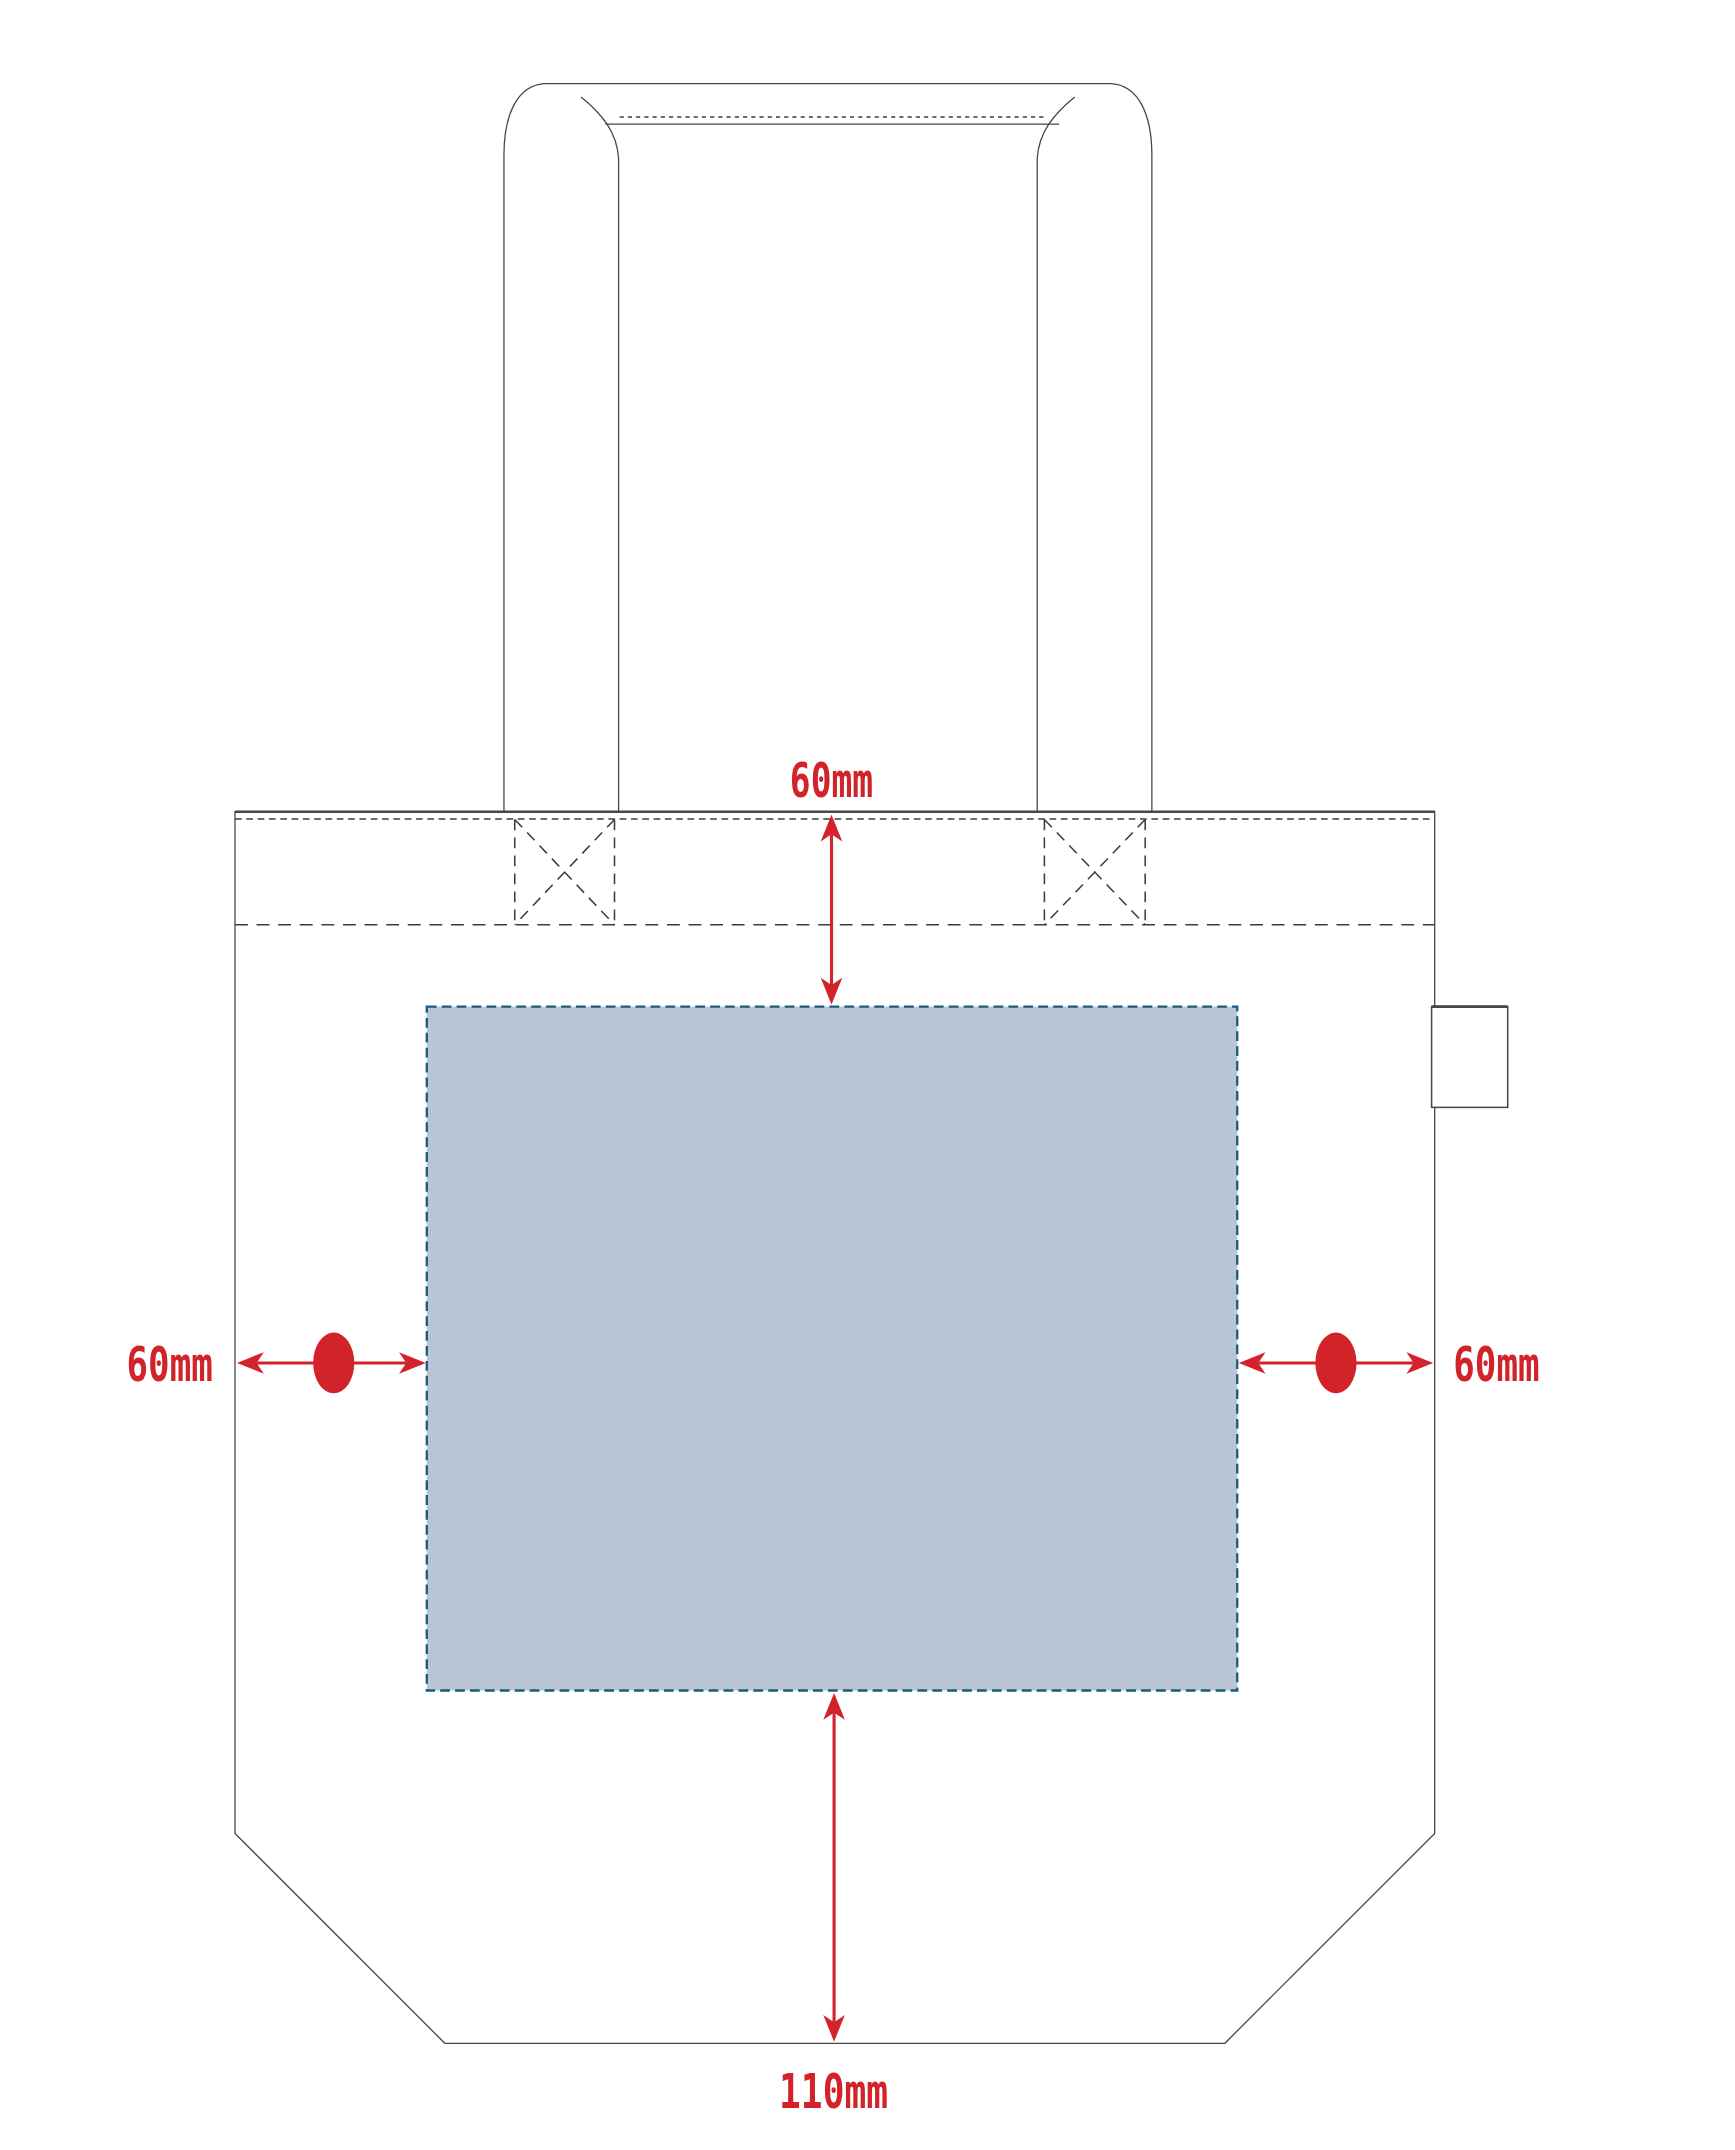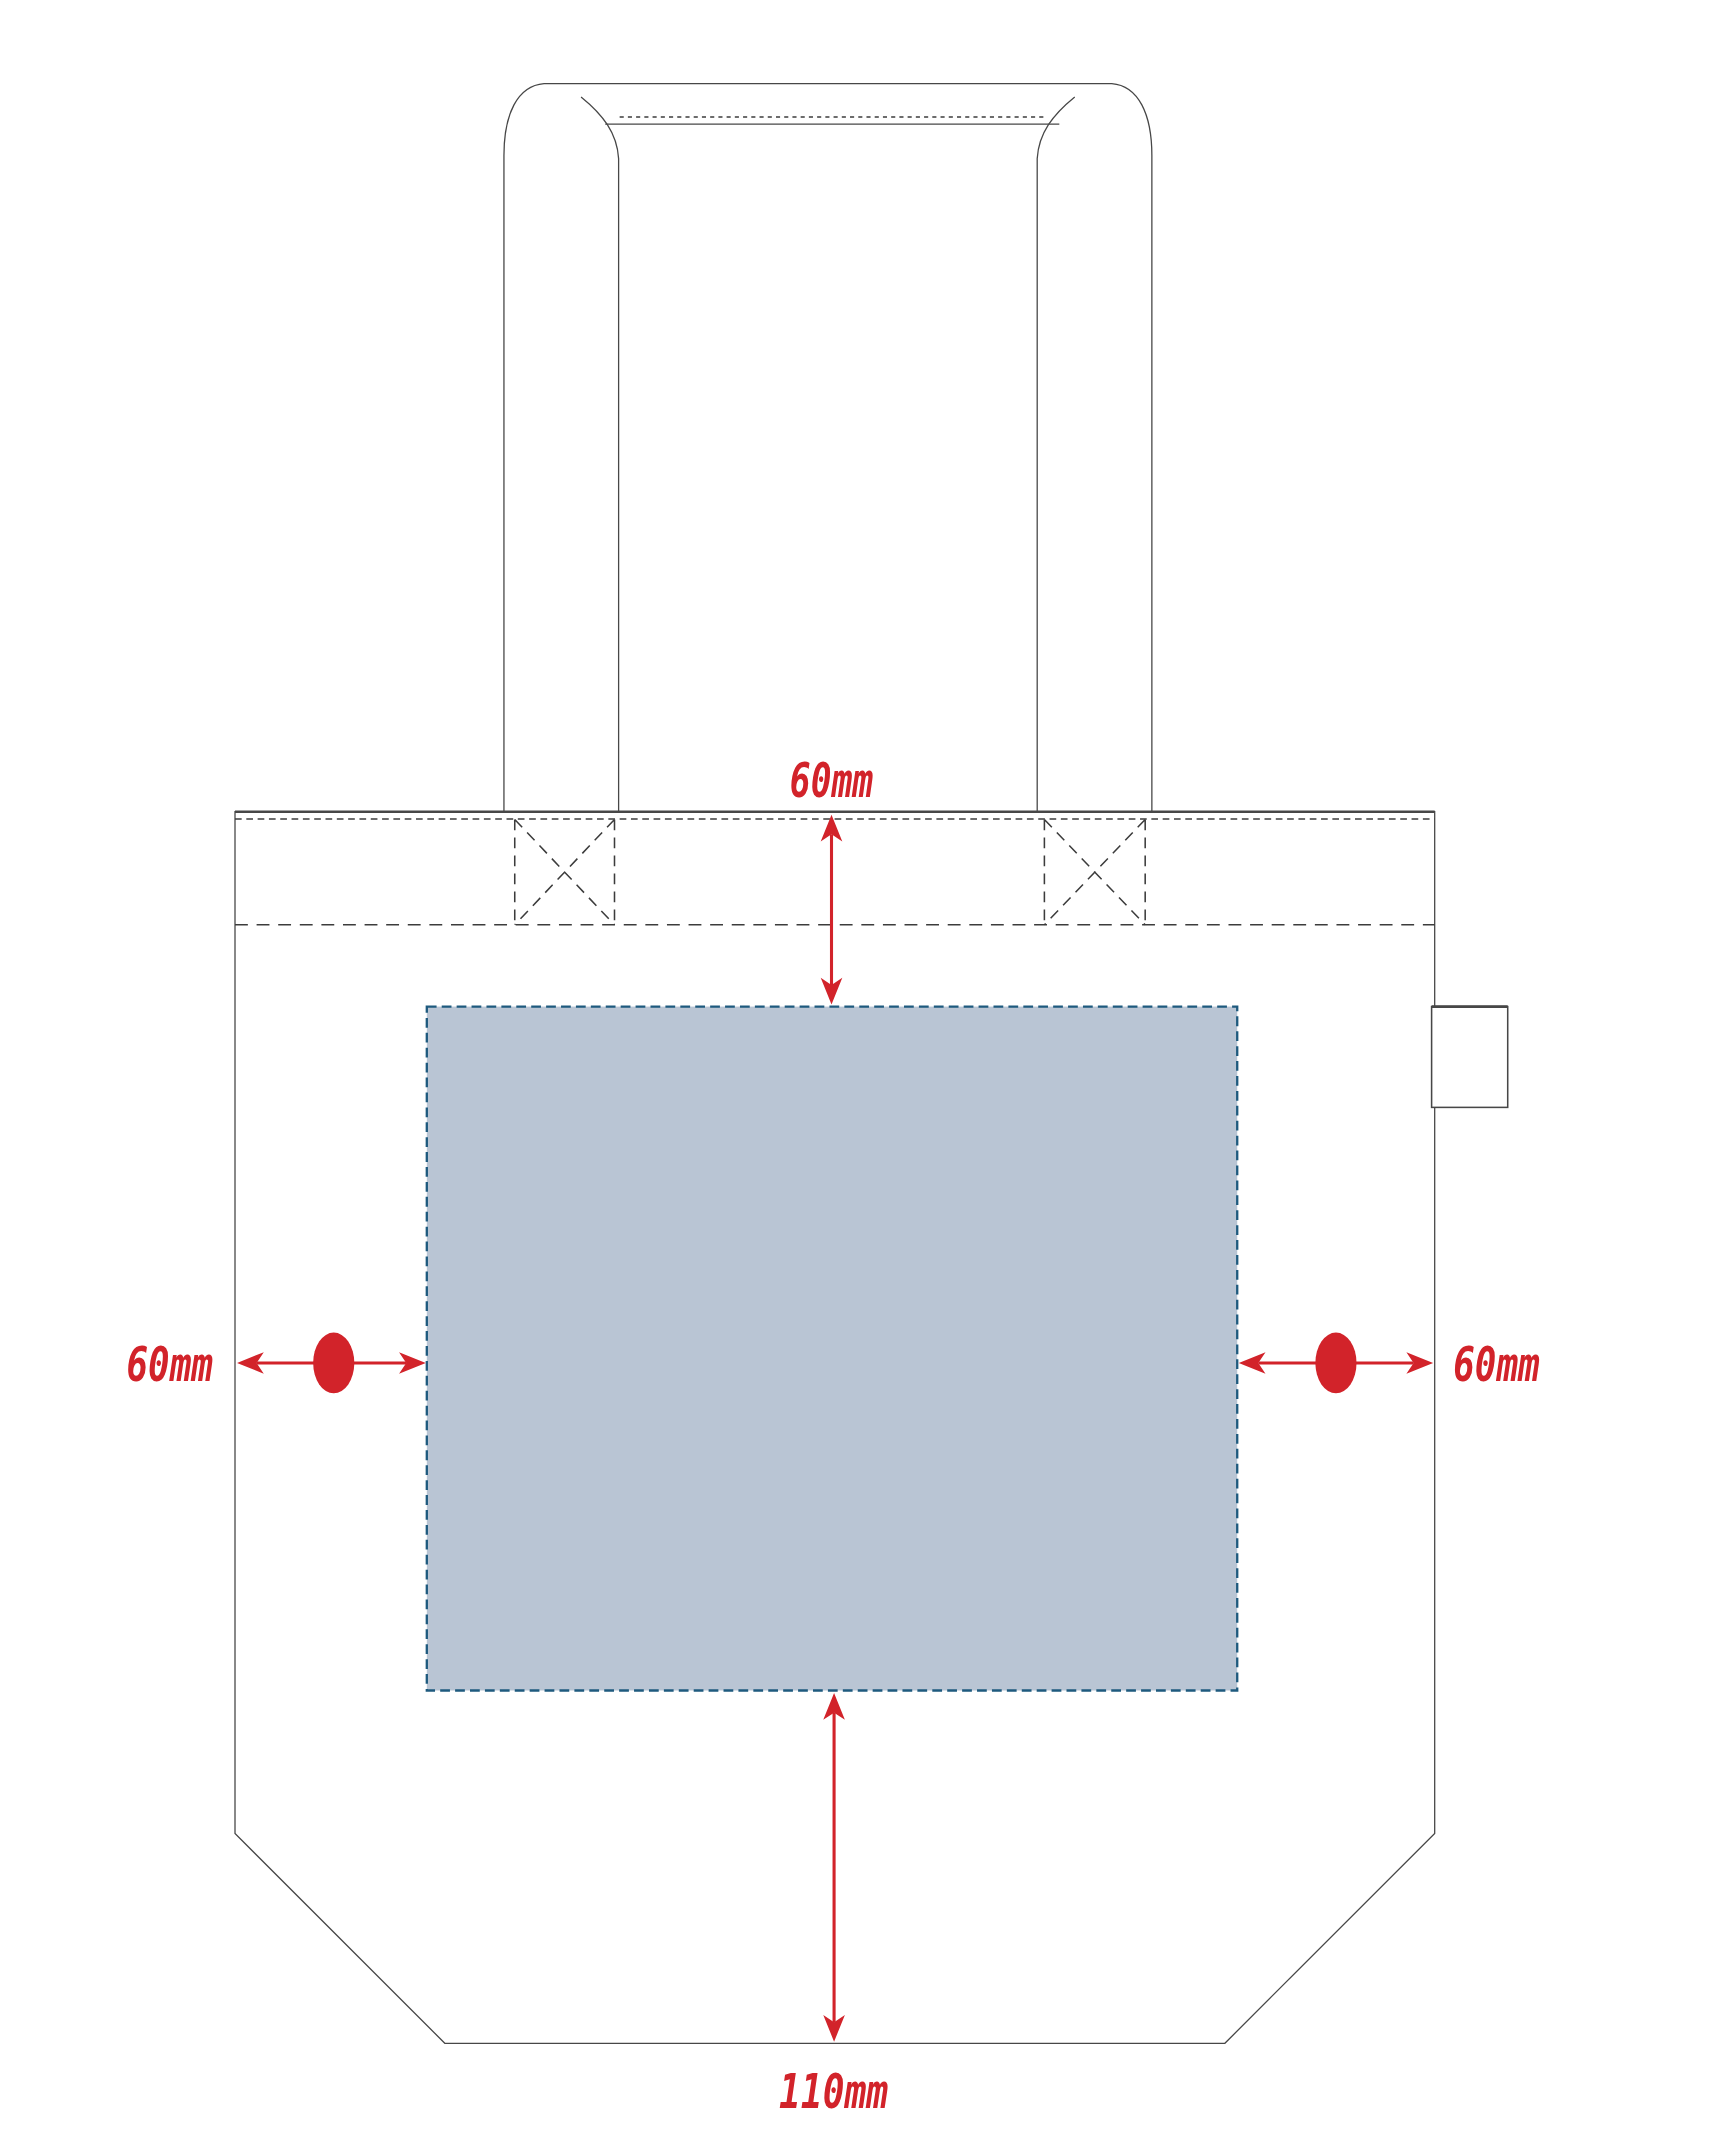--- a/index.html
+++ b/index.html
@@ -9,21 +9,20 @@
   }
   body {
     width: 1735px;
     height: 2151px;
     position: relative;
     font-family: "DejaVu Sans", sans-serif;
   }
   .canvas {
     position: absolute;
     inset: 0;
-    font-style: italic;
   }
   svg { display: block; }
 
   
   .bag-body {
     fill: #ffffff;
     stroke: var(--outline-gray, #474747);
     stroke-width: 2.5;
     stroke-linejoin: miter;
   }

